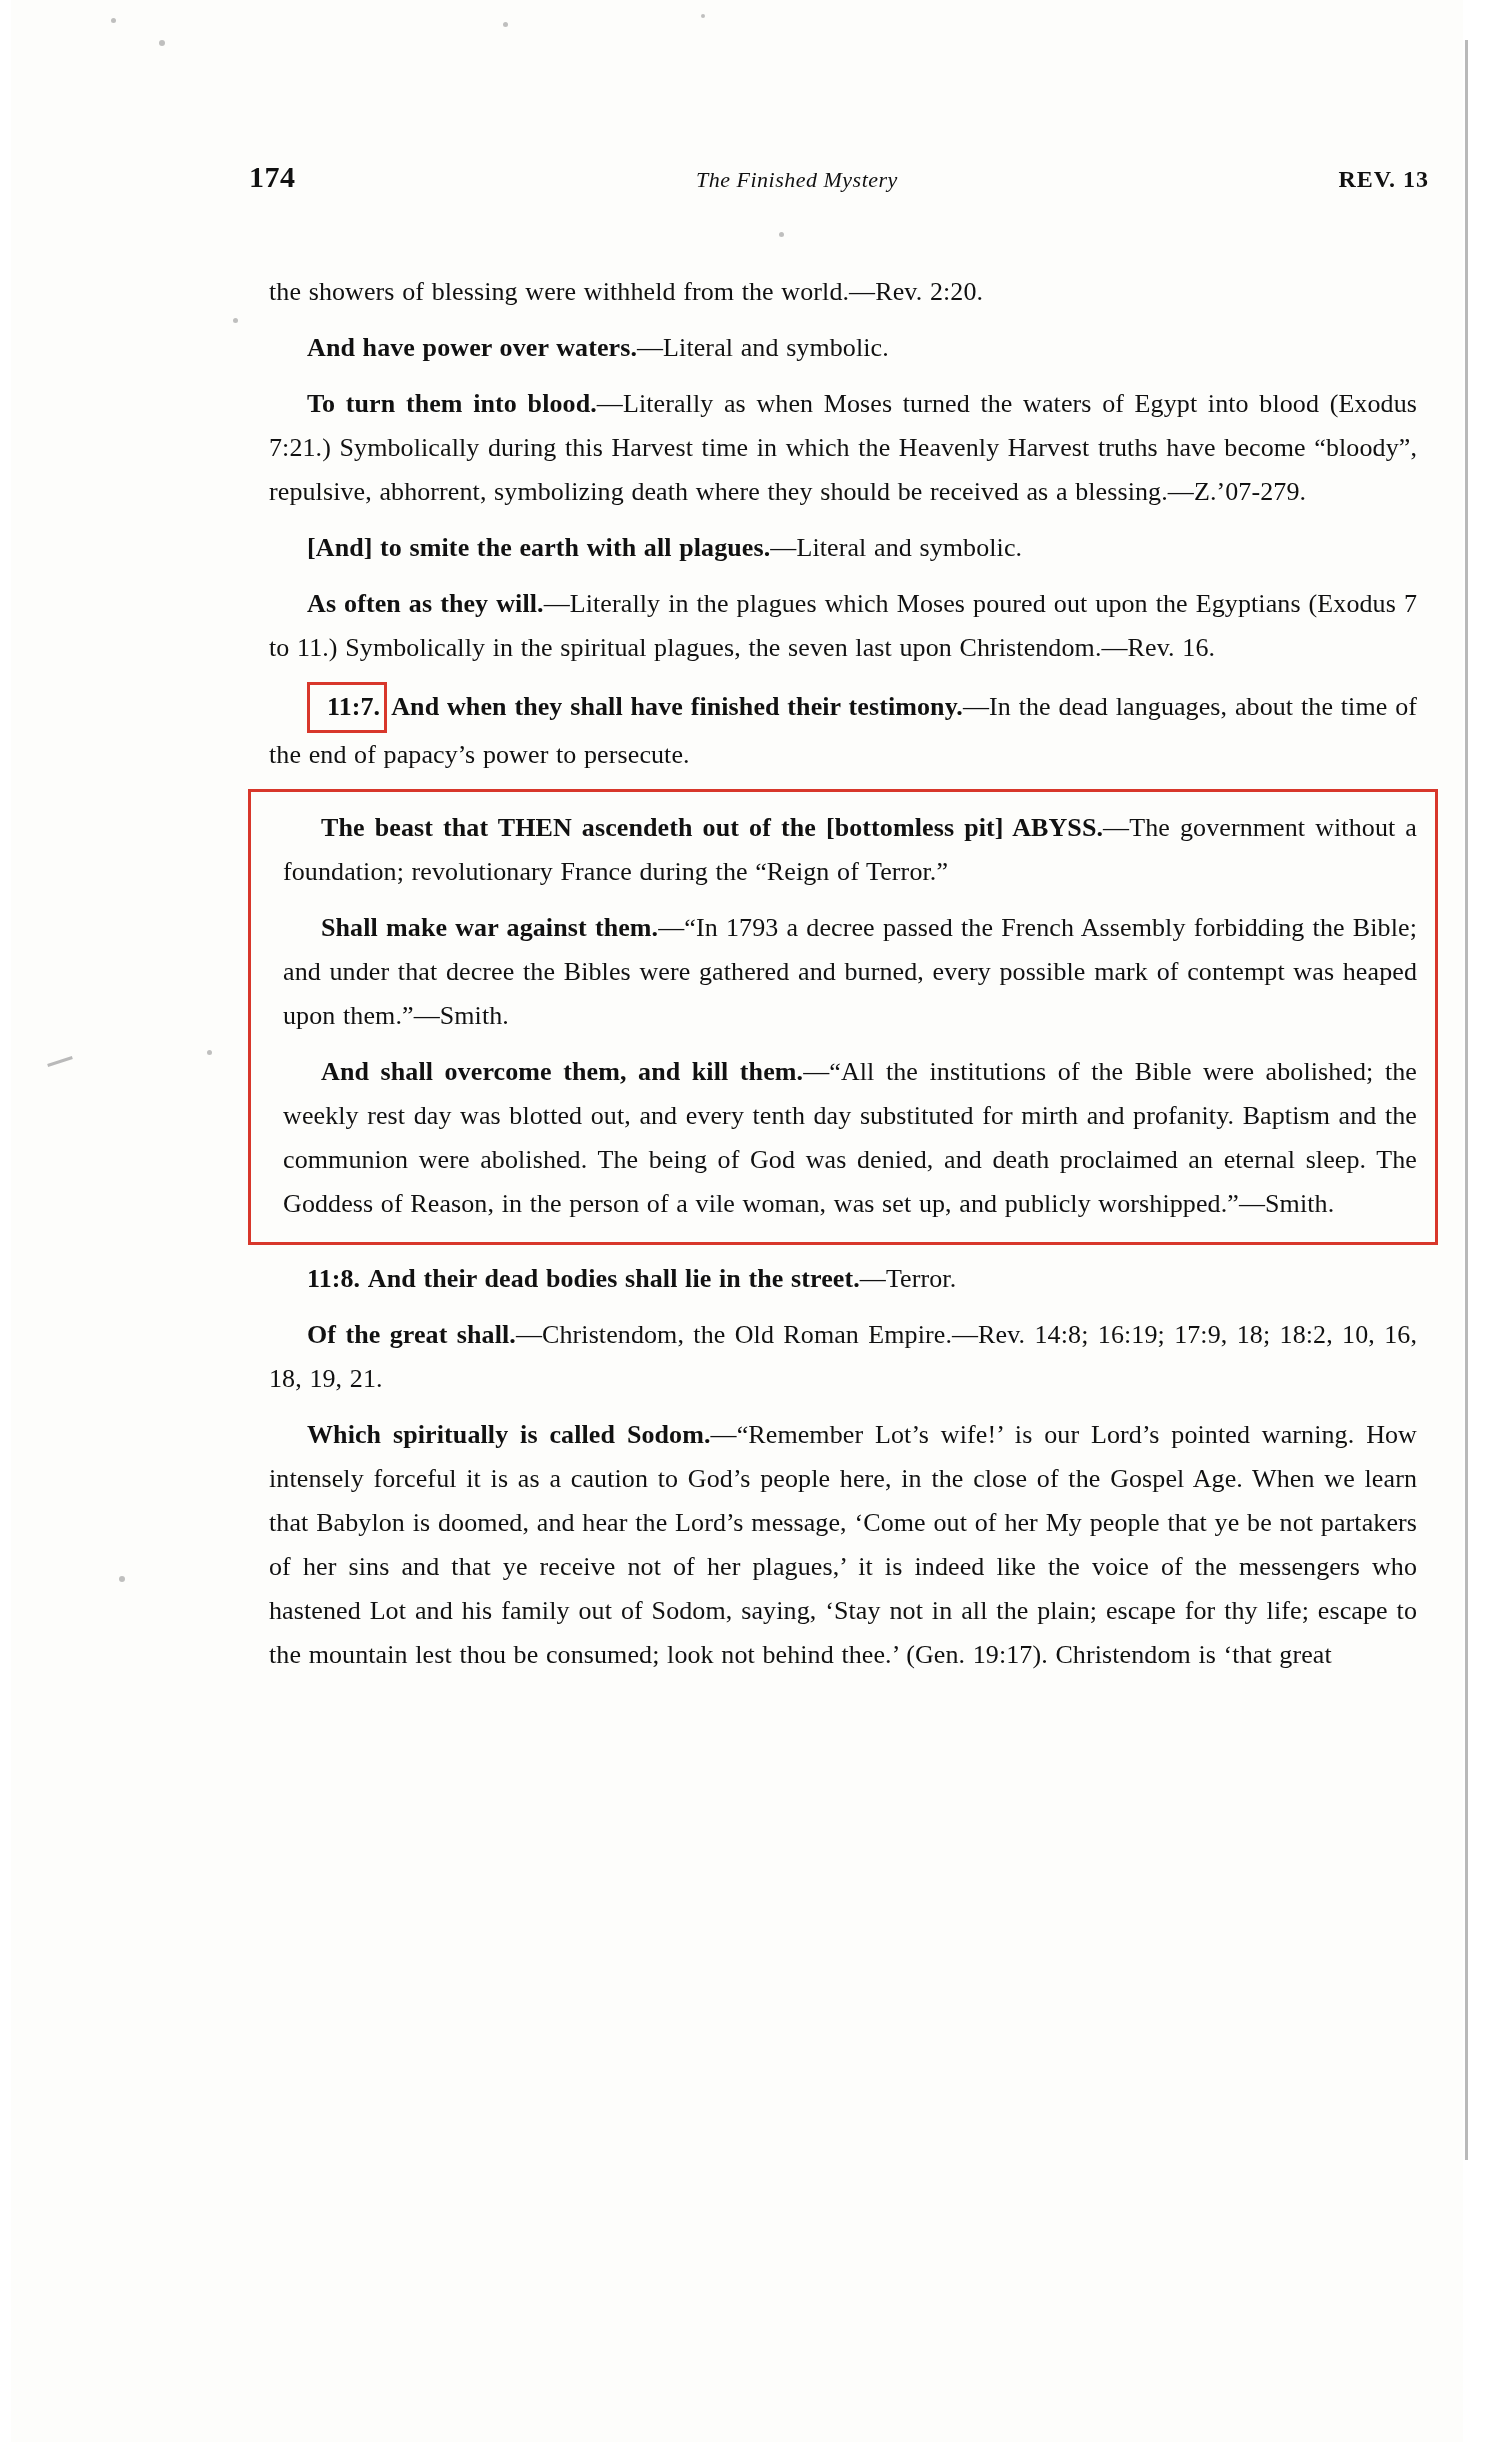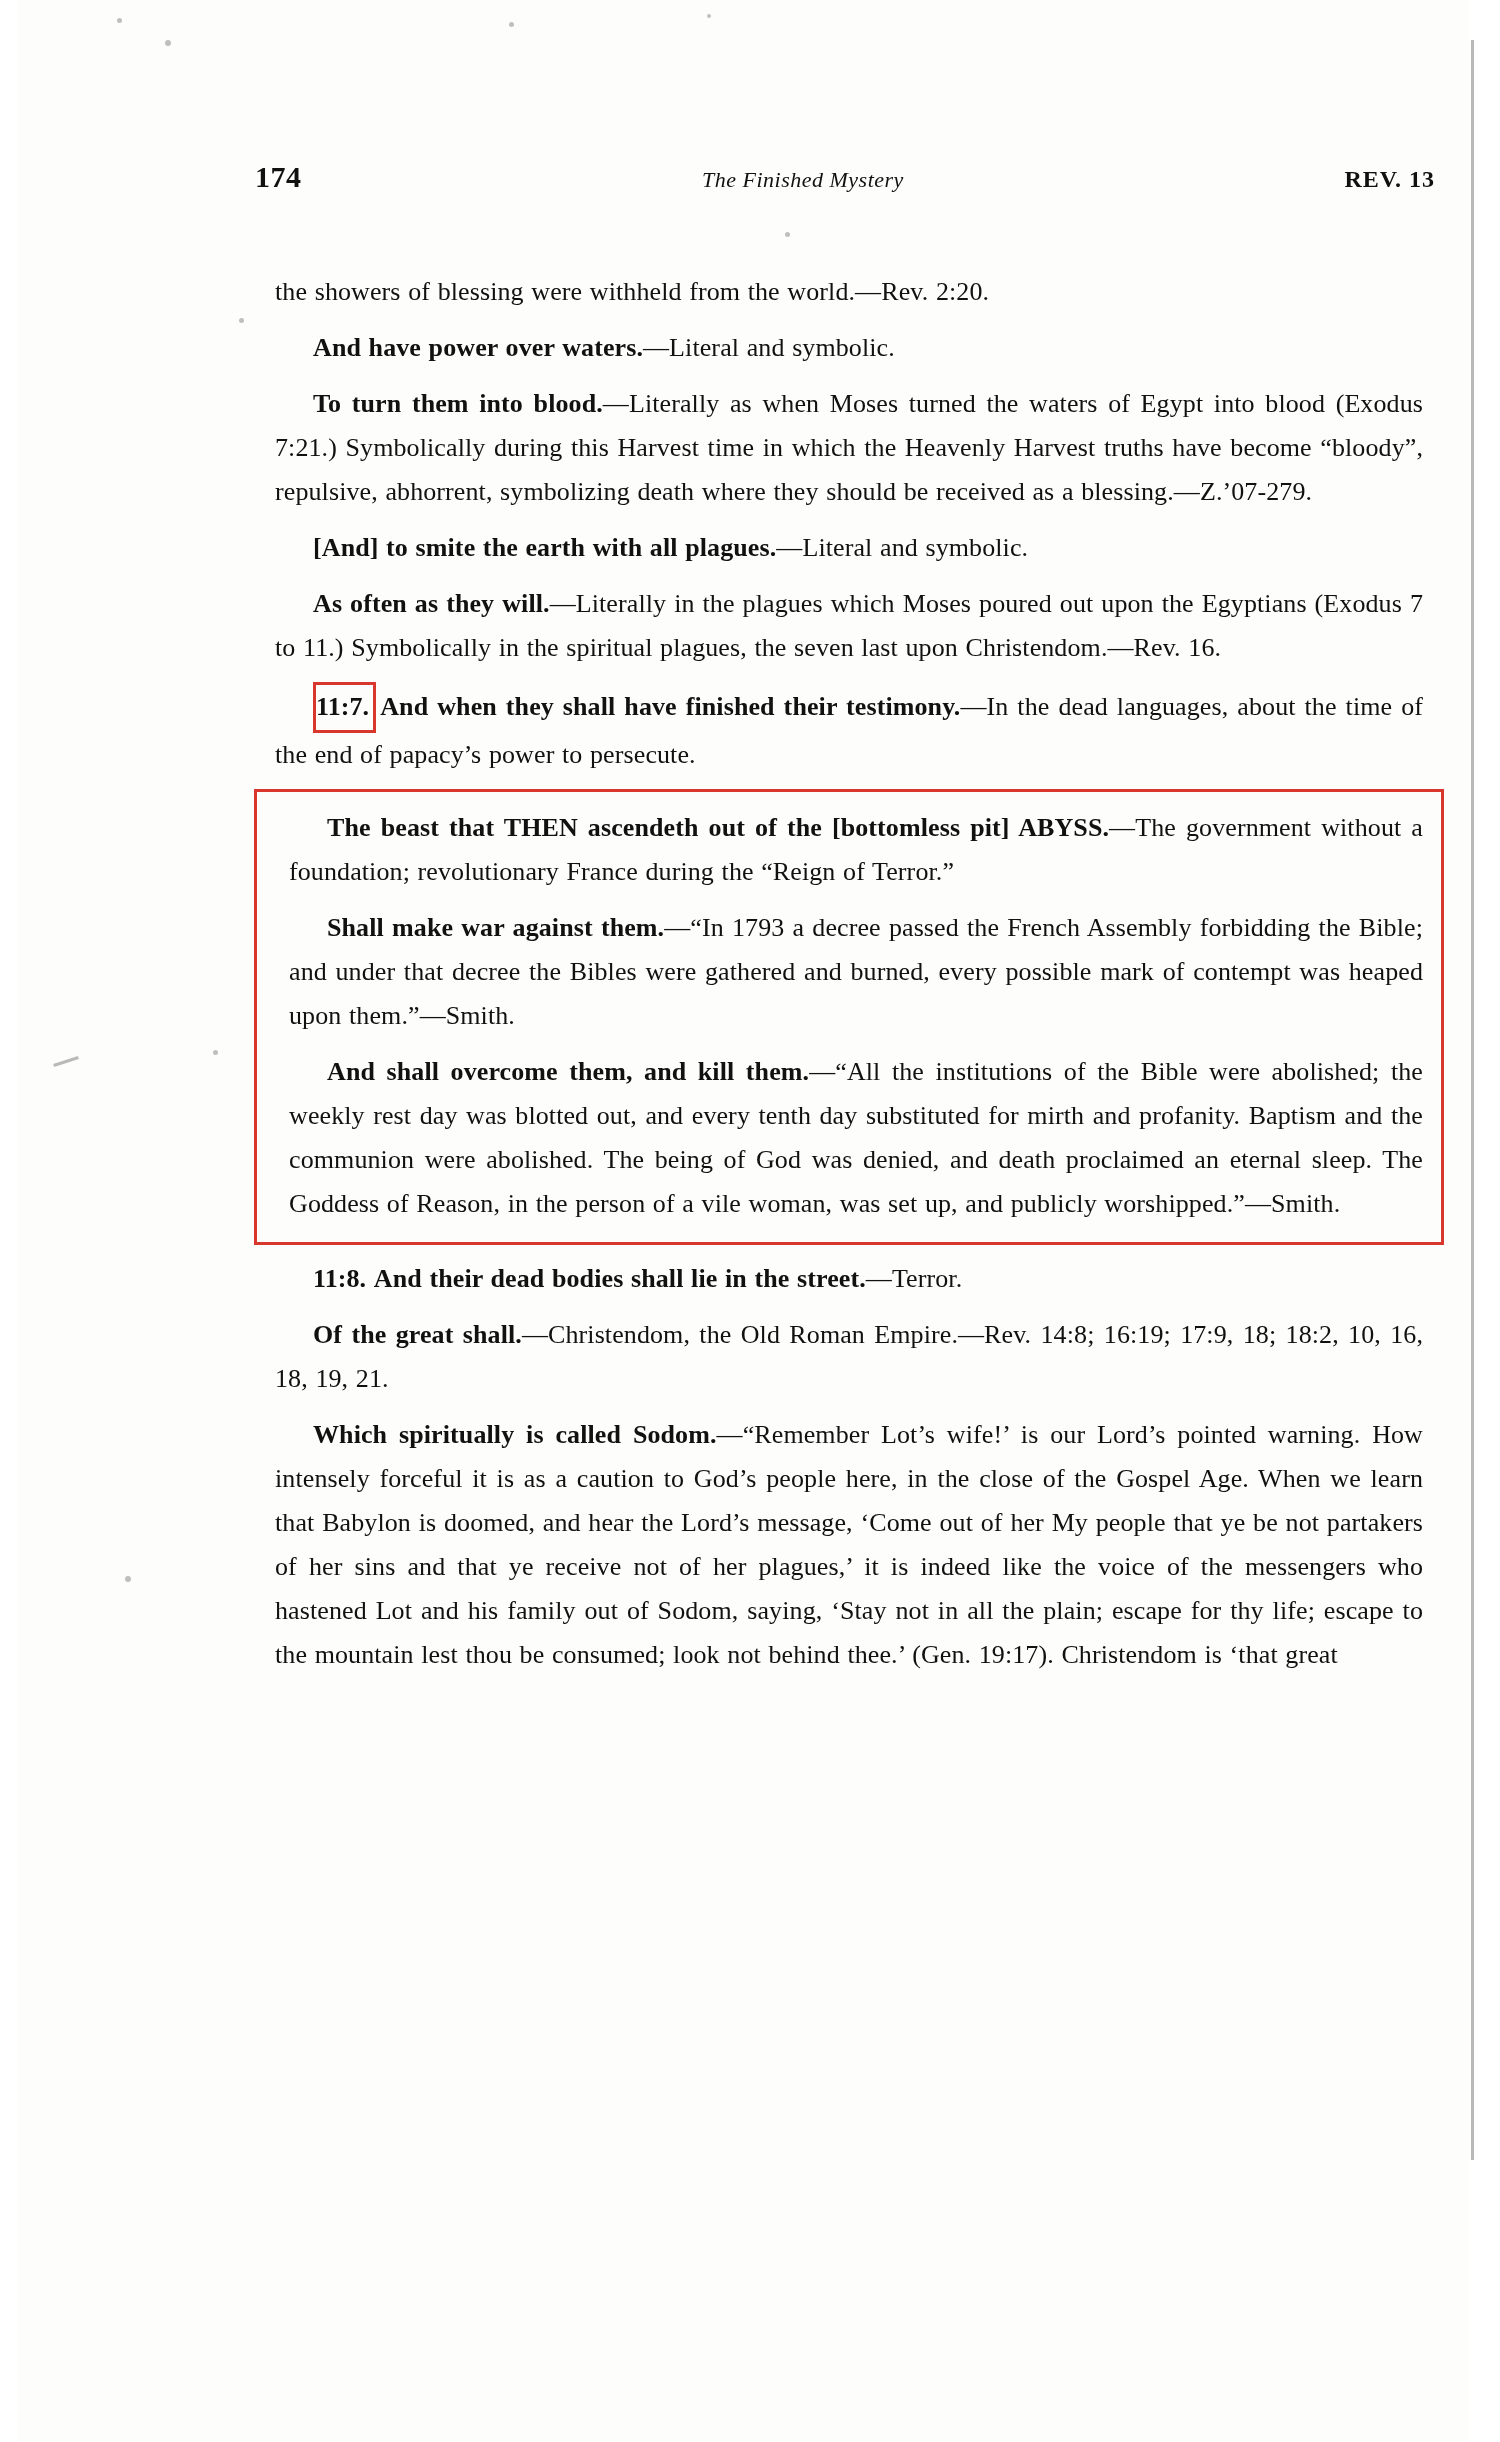--- a/index.html
+++ b/index.html
@@ -11,21 +11,21 @@
     width: 1500px;
     height: 2442px;
     position: relative;
     font-family: "Liberation Serif", serif;
     color: #111111;
     overflow: hidden;
   }
 
   .page {
     position: absolute;
-    left: 17px; top: 0;
+    left: 11px; top: 0;
     width: 1452px;
     height: 2442px;
     background: #fdfdfb;
   }
 
   
   .header {
     position: absolute;
     left: 238px;
     top: 160px;
@@ -75,21 +75,21 @@
   p.para + p.para { margin-top: 0; }
 
   .indent { display: inline-block; width: 38px; }
 
   .b { font-weight: bold; }
 
   
   .verse-box {
     display: inline-block;
     border: 3px solid #d8372b;
-    padding: 0 4px 1px 0;
+    padding: 0 4px 1px 17px;
     margin-right: 4px;
     font-weight: bold;
   }
 
   
   .redbox {
     position: relative;
     border: 3px solid #d8372b;
     padding: 2px 6px 4px 20px;
     margin-left: -9px;

